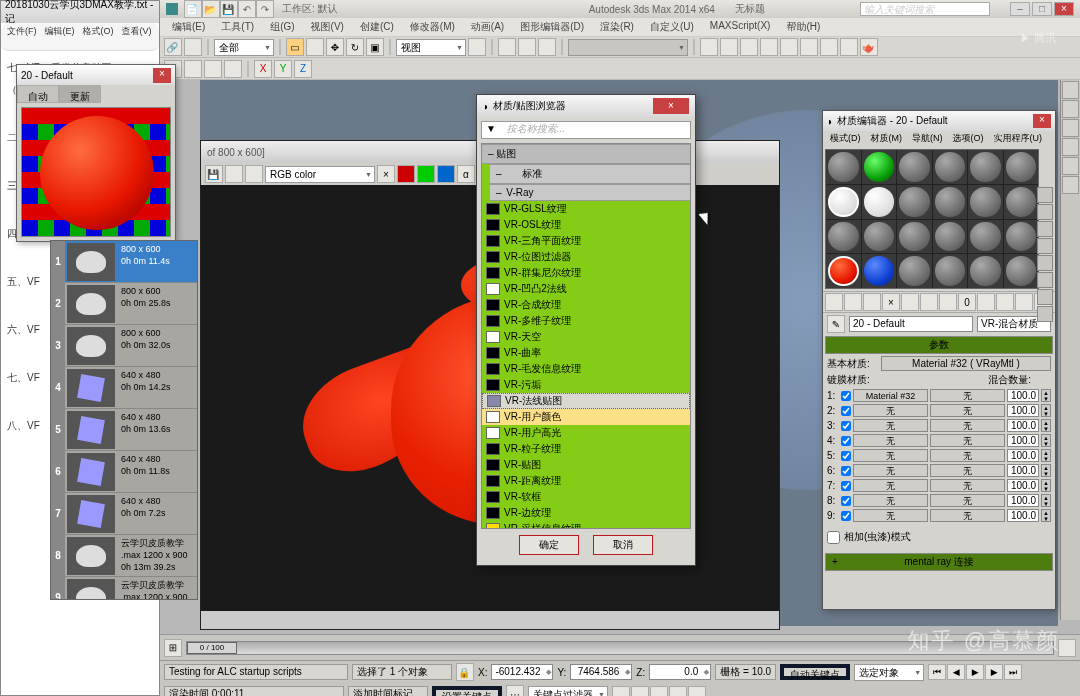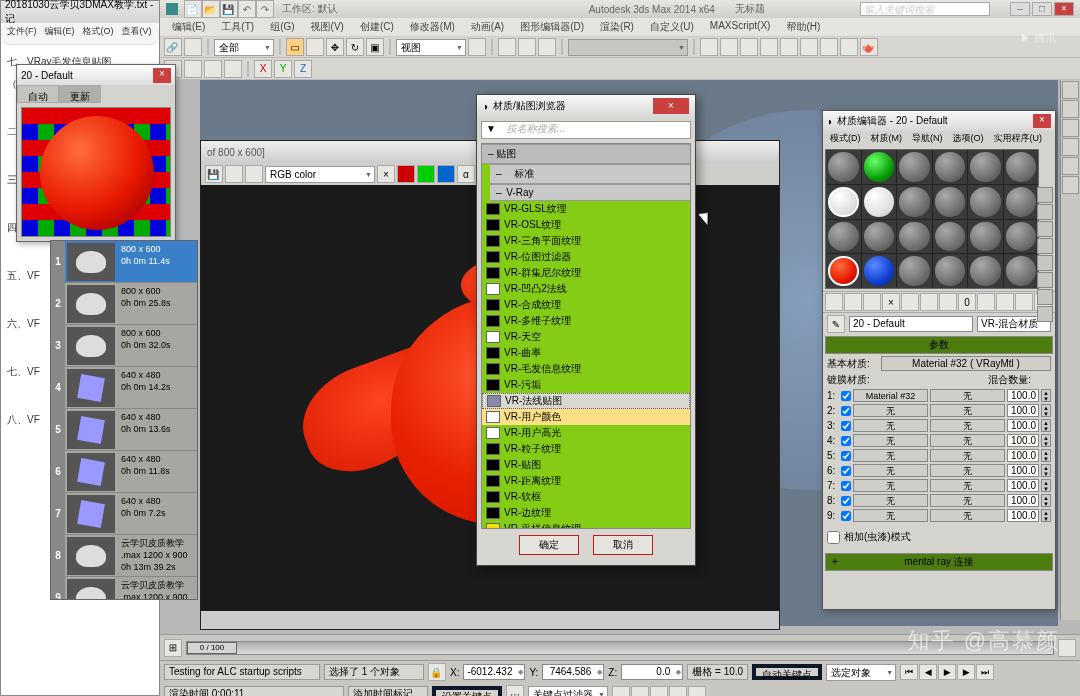--- a/index.html
+++ b/index.html
@@ -24,21 +24,21 @@
 .tb-sep { width:2px; height:16px; background:#bbb; margin:0 3px; }
 .combo { height:17px; background:#fff; border:1px solid #999; padding:0 14px 0 4px; position:relative; cursor:pointer; line-height:15px; }
 .combo::after { content:"▼"; position:absolute; right:2px; font-size:7px; color:#666; }
 
 
 .toolbar2 { position:absolute; top:58px; left:160px; width:920px; height:22px; background:#d8d6d0; display:flex; align-items:center; padding:0 4px; gap:2px; border-bottom:1px solid #bbb; }
 
 
 .notepad { position:absolute; top:0; left:0; width:160px; height:696px; background:#fff; border:1px solid #888; }
 .notepad-title { height:22px; background:linear-gradient(#e8e8e8,#d5d5d5); display:flex; align-items:center; padding:0 4px; font-size:9px; }
-.notepad-menu { height:22px; background:#f5f5f5; border-bottom:1px solid #ddd; display:flex; padding:0 2px;border-radius:8px; }
+.notepad-menu { height:28px; background:#f5f5f5; border-bottom:1px solid #ddd; display:flex; padding:0 2px;border-radius:8px; }
 .notepad-menu span { padding:2px 4px; font-size:9px; color:#333; cursor:pointer; }
 .notepad-body { padding:6px; line-height:22px; font-size:11px; color:#333; }
 .notepad-body p { margin-bottom:4px; }
 
 
 .matsample { position:absolute; top:64px; left:16px; width:160px; height:178px; background:#d5d3cd; border:1px solid #666; box-shadow:2px 2px 6px rgba(0,0,0,.3); }
 .matsample-title { height:20px; background:linear-gradient(#fff,#ddd); display:flex; align-items:center; padding:0 4px; }
 .matsample-title .x { margin-left:auto; width:18px; height:15px; background:#c94040; color:#fff; text-align:center; cursor:pointer; }
 .matsample-tabs { display:flex; height:18px; }
 .matsample-tabs span { padding:4px 10px; background:#c5c3bd; border:1px solid #aaa; cursor:pointer; }
@@ -362,21 +362,21 @@
   <div class="browser-title">
     <span style="margin-right:4px">◗</span>
     <span>材质/贴图浏览器</span>
     <div class="x">×</div>
   </div>
   <div class="browser-search">
     <span style="color:#aaa;font-style:italic;padding-left:4px">按名称搜索...</span>
   </div>
   <div class="browser-list">
     <div class="group-hdr">贴图</div>
-    <div class="group-hdr" style="background:#c8c8c8;margin-left:8px"><span style="margin-left:10px">标准</span></div>
+    <div class="group-hdr" style="background:#c8c8c8;margin-left:8px"><span style="margin-left:18px">标准</span></div>
     <div class="group-hdr" style="background:#c8c8c8;margin-left:8px"><span style="margin-left:2px">V-Ray</span></div>
     <div id="browser-items">
         <div class="map-item">
           <div class="sw" style="background:#000"></div>
           <span>VR-GLSL纹理</span>
         </div>
         <div class="map-item">
           <div class="sw" style="background:#000"></div>
           <span>VR-OSL纹理</span>
         </div>
@@ -686,21 +686,21 @@
 
 <div class="timeline">
   <div class="tb-btn">⊞</div>
   <div class="track">
     <div class="slider-handle" style="text-align:center;font-size:8px">0 / 100</div>
   </div>
   <div class="tb-btn"></div>
 </div>
 
 <div class="statusbar">
-  <div class="status-cell" style="width:156px">Testing for ALC startup scripts</div>
+  <div class="status-cell" style="width:184px">Testing for ALC startup scripts</div>
   <div class="status-cell" style="width:100px">选择了 1 个对象</div>
   <div class="tb-btn">🔒</div>
   <span>X:</span>
   <div class="coord-fld">-6012.432</div>
   <span>Y:</span>
   <div class="coord-fld">7464.586</div>
   <span>Z:</span>
   <div class="coord-fld">0.0</div>
   <div class="status-cell">栅格 = 10.0</div>
   <div class="autokey">自动关键点</div>

